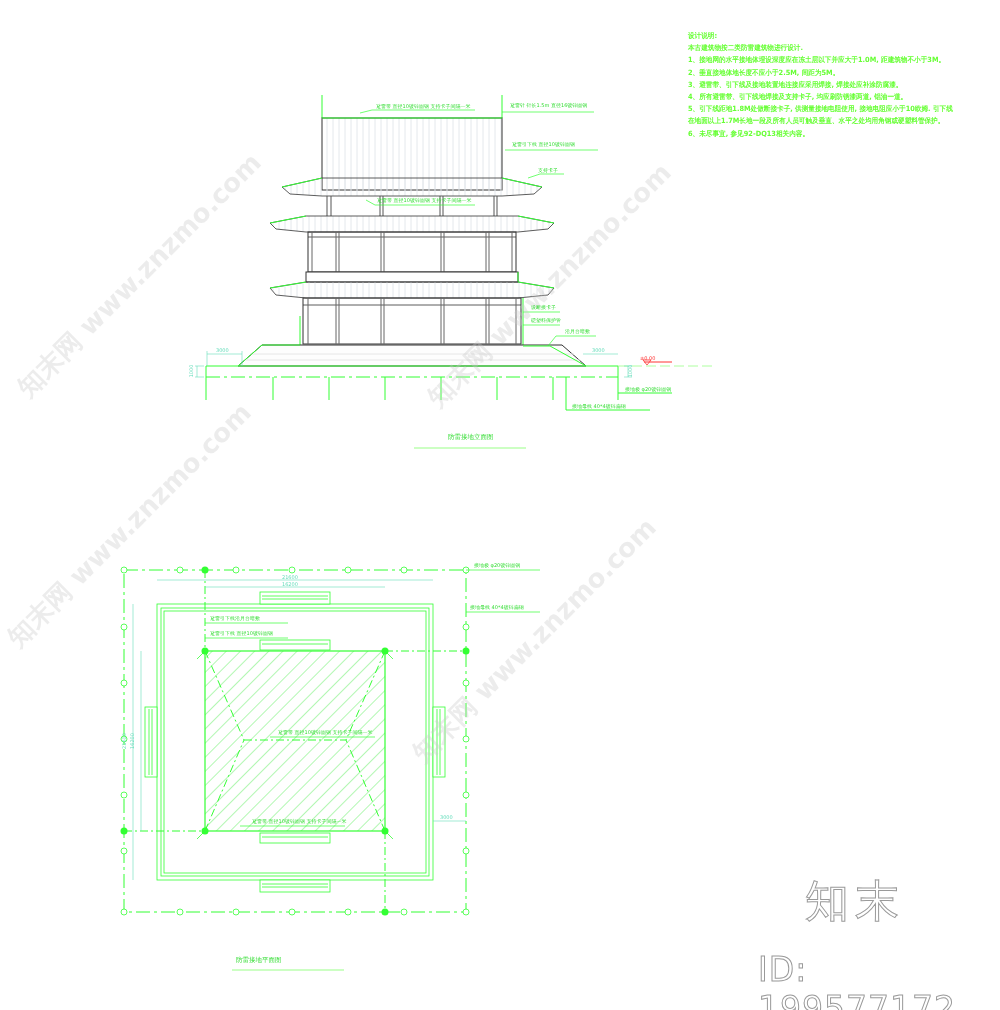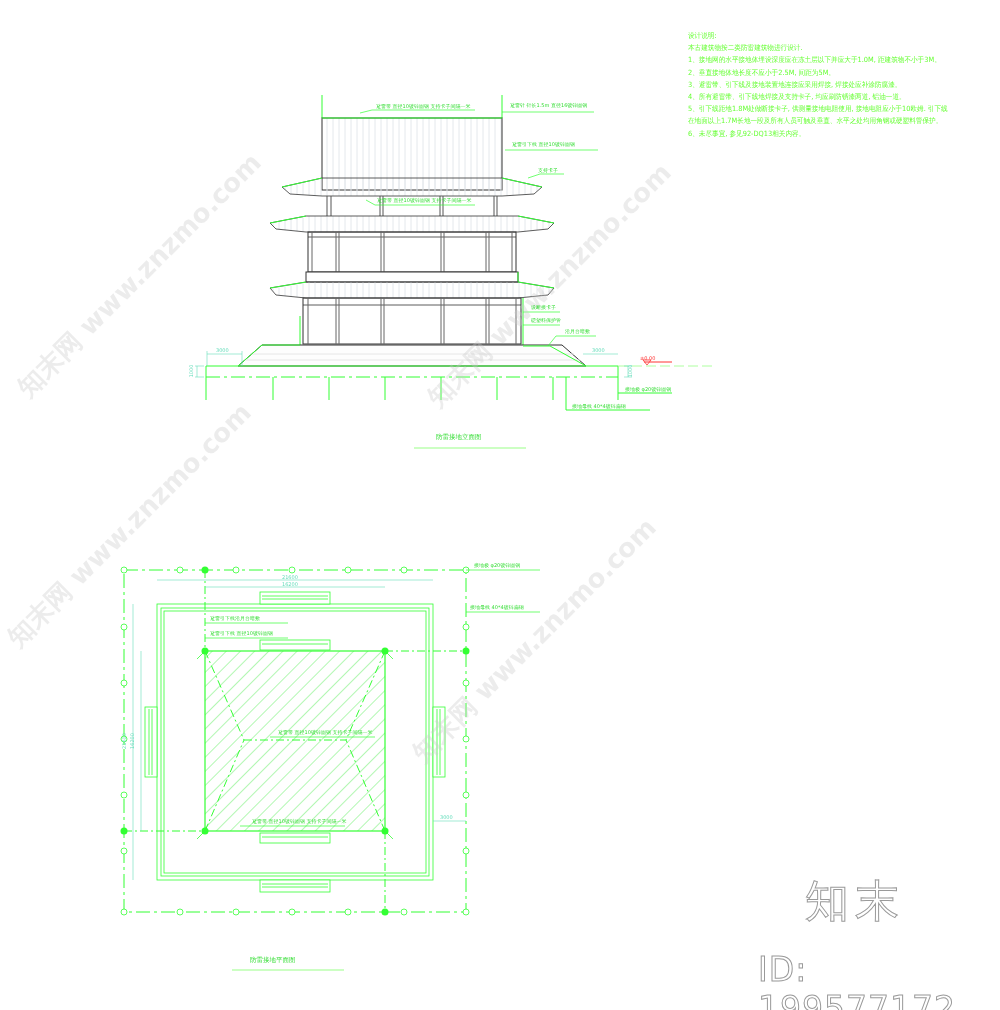--- a/index.html
+++ b/index.html
@@ -1,21 +1,21 @@
 <!DOCTYPE html>
 <html><head>
 <meta charset="utf-8">
 <style>
   html, body { margin: 0; padding: 0; background: #ffffff; }
   body { width: 1000px; height: 1010px; position: relative; overflow: hidden;
          font-family: "DejaVu Sans", sans-serif; }
   svg { position: absolute; left: 0; top: 0; }
   .note-block { position: absolute; left: 688px; top: 30px; width: 300px;
                 font-size: 7.2px; line-height: 12.2px; color: #66ff33;
-                font-family: "DejaVu Sans", sans-serif; white-space: nowrap; }
+                font-family: "DejaVu Sans", sans-serif; white-space: nowrap; font-weight: bold; }
   .note-block div { transform: scaleX(0.92); transform-origin: left center; }
   .lbl { position: absolute; font-size: 5px; color: #33dd33; white-space: nowrap;
          font-family: "DejaVu Sans", sans-serif; }
   .dim { position: absolute; font-size: 5px; color: #66ddbb; white-space: nowrap;
          font-family: "DejaVu Sans", sans-serif; }
   .title { position: absolute; font-size: 6.5px; color: #33dd33; white-space: nowrap;
            font-family: "DejaVu Sans", sans-serif; }
   .wm-big { position: absolute; left: 805px; top: 872px; font-size: 44px;
             color: #ffffff; -webkit-text-stroke: 1px #9a9a9a; letter-spacing: 6px;
             font-family: Liberation Sans, sans-serif; }
@@ -290,29 +290,29 @@
 <div class="lbl" style="left:531px; top:304px;">设断接卡子</div>
 <div class="lbl" style="left:531px; top:317px;">硬塑料保护管</div>
 <div class="lbl" style="left:565px; top:328px;">沿月台暗敷</div>
 <div class="lbl" style="left:640px; top:355px; color:#ff3333;">±0.00</div>
 <div class="lbl" style="left:625px; top:386px;">接地极  φ20镀锌圆钢</div>
 <div class="lbl" style="left:572px; top:403px;">接地母线  40*4镀锌扁钢</div>
 <div class="dim" style="left:216px; top:347px;">3000</div>
 <div class="dim" style="left:592px; top:347px;">3000</div>
 <div class="dim" style="left:185px; top:368px; transform:rotate(-90deg);">1000</div>
 <div class="dim" style="left:624px; top:368px; transform:rotate(-90deg);">1000</div>
-<div class="title" style="left:436px; top:433px;">防雷接地立面图</div>
+<div class="title" style="left:448px; top:433px;">防雷接地立面图</div>
 
 <div class="lbl" style="left:474px; top:562px;">接地极  φ20镀锌圆钢</div>
 <div class="lbl" style="left:470px; top:604px;">接地母线  40*4镀锌扁钢</div>
 <div class="lbl" style="left:210px; top:615px;">避雷引下线沿月台暗敷</div>
 <div class="lbl" style="left:210px; top:630px;">避雷引下线  直径10镀锌圆钢</div>
 <div class="lbl" style="left:278px; top:729px;">避雷带 直径10镀锌圆钢 支持卡子间隔一米</div>
 <div class="lbl" style="left:252px; top:818px;">避雷带 直径10镀锌圆钢 支持卡子间隔一米</div>
 <div class="dim" style="left:282px; top:574px;">21600</div>
 <div class="dim" style="left:282px; top:581px;">16200</div>
 <div class="dim" style="left:116px; top:738px; transform:rotate(-90deg);">21600</div>
 <div class="dim" style="left:124px; top:738px; transform:rotate(-90deg);">16200</div>
 <div class="dim" style="left:440px; top:814px;">3000</div>
-<div class="title" style="left:250px; top:956px;">防雷接地平面图</div>
+<div class="title" style="left:236px; top:956px;">防雷接地平面图</div>
 
 <div class="wm-big">知末</div>
 <div class="wm-id">ID: 199577172</div>
 
 </body></html>

